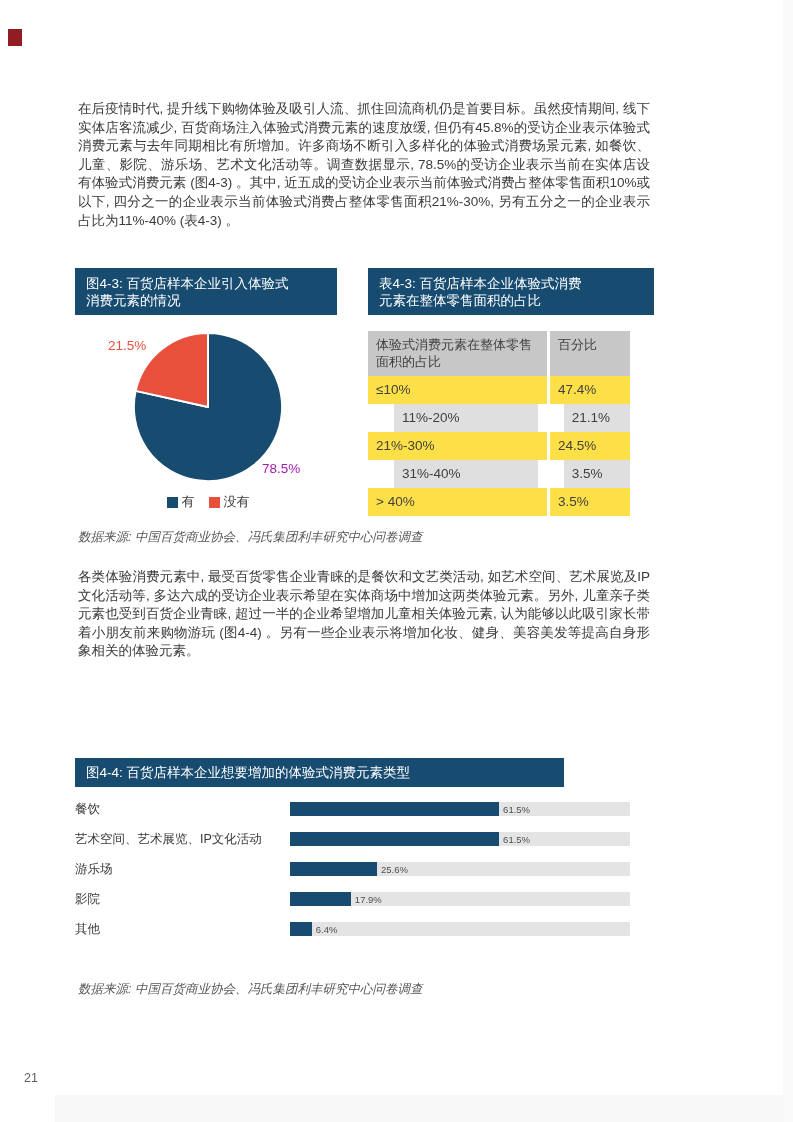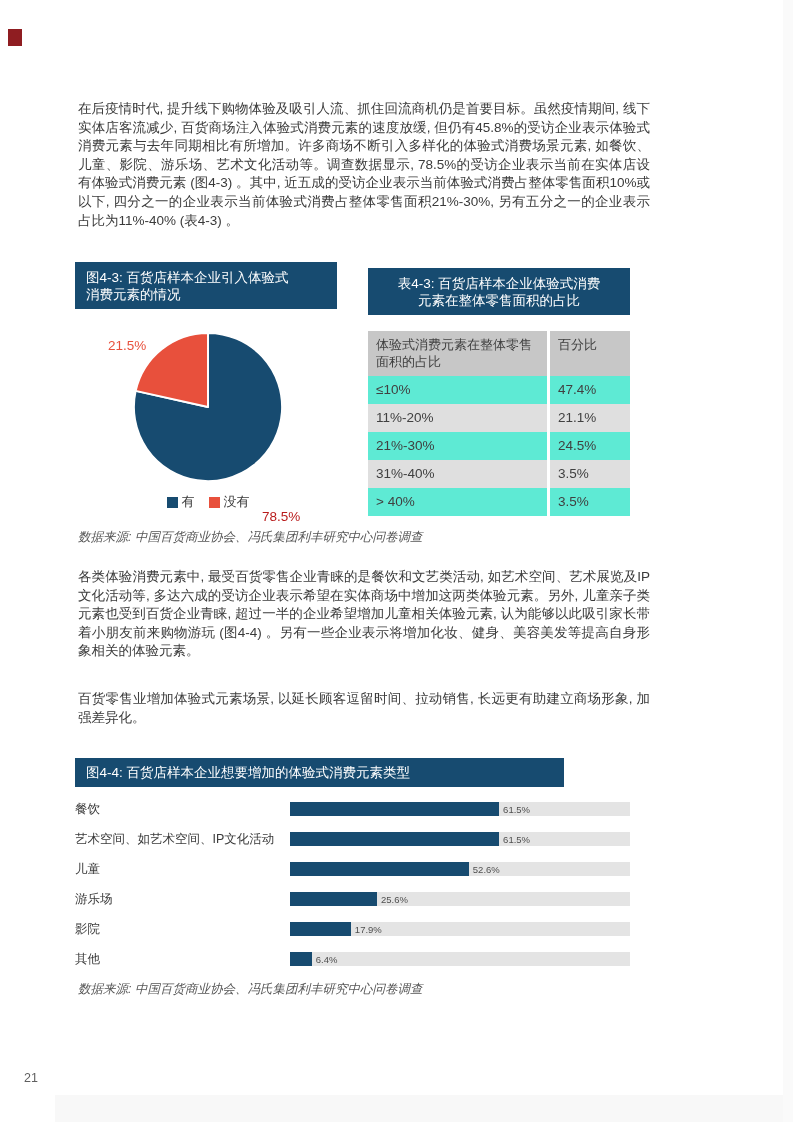--- a/index.html
+++ b/index.html
@@ -15,44 +15,44 @@
   .para{position:absolute;left:78px;width:572px;font-size:13.5px;line-height:18.6px;color:#3a3a3a;text-align:justify;}
   .para-1{top:100px;}
   .para-2{top:568px;}
   .para-3{top:690px;}
   .chart-header{
     position:absolute;
     color:#ffffff;
     font-size:13.5px;line-height:17px;
     padding:7px 11px;box-sizing:border-box;
   }
-  .fig43-header{left:75px;top:262px;width:262px;height:47px;}
-  .tab43-header{left:368px;top:268px;width:262px;height:47px;text-align:center;}
+  .fig43-header{left:75px;top:268px;width:262px;height:47px;}
+  .tab43-header{left:368px;top:268px;width:286px;height:47px;}
   .fig44-header{left:75px;top:758px;width:489px;height:29px;padding:6px 11px;}
   
   .pie-svg{position:absolute;left:130px;top:329px;width:156px;height:156px;}
   .pie-pct{position:absolute;font-size:13.5px;}
   .pie-pct-small{left:108px;top:338px;}
-  .pie-pct-big{left:262px;top:461px;color:#b91c1c;margin-top:48px;}
+  .pie-pct-big{left:262px;top:461px;color:#a21caf;}
   .pie-legend{
     position:absolute;left:110px;top:493px;width:196px;
     display:flex;justify-content:center;align-items:center;gap:14px;
     font-size:13px;color:#3a3a3a;
   }
   .legend-item{display:flex;align-items:center;gap:4px;}
   .legend-swatch{width:11px;height:11px;display:inline-block;}
   
   .t43{position:absolute;left:368px;top:331px;width:262px;font-size:13px;border-radius:12px;}
   .t43-row{display:flex;margin-bottom:0;}
   .t43-c1{width:179px;box-sizing:border-box;padding:5px 8px;}
   .t43-c2{width:80px;box-sizing:border-box;padding:5px 8px;margin-left:3px;}
   .t43-head .t43-c1,.t43-head .t43-c2{background:#c7c7c7;height:45px;line-height:17px;color:#3f3f3f;}
   .t43-data .t43-c1,.t43-data .t43-c2{height:28px;line-height:18px;font-size:13.5px;color:#404040;}
-  .t43-data.odd .t43-c1,.t43-data.odd .t43-c2{background:#5eead4;}
-  .t43-data.even .t43-c1,.t43-data.even .t43-c2{background:#dfdfdf;}
+  .t43-data.odd .t43-c1,.t43-data.odd .t43-c2{background:#fde047;}
+  .t43-data.even .t43-c1,.t43-data.even .t43-c2{background:#dfdfdf;margin-left:26px;}
   
   .source-note{position:absolute;left:78px;font-size:12.5px;font-style:italic;color:#565656;}
   .source-1{top:529px;}
   .source-2{top:981px;}
   
   .barchart{position:absolute;left:75px;top:794px;width:555px;}
   .bar-row{display:flex;align-items:center;height:30px;}
   .bar-label{width:208px;text-align:left;font-size:12.5px;color:#3a3a3a;white-space:nowrap;flex-shrink:0;}
   .bar-track{position:relative;width:340px;height:14px;margin-left:7px;background:#e4e4e4;}
   .bar-fill{position:relative;height:100%;}
@@ -124,46 +124,37 @@
     </div>
     <div class="t43-row t43-data odd">
       <div class="t43-c1">&gt; 40%</div>
       <div class="t43-c2">3.5%</div>
     </div>
   </div>
 
   <div class="source-note source-1">数据来源: 中国百货商业协会、冯氏集团利丰研究中心问卷调查</div>
 
   <div class="para para-2">各类体验消费元素中, 最受百货零售企业青睐的是餐饮和文艺类活动, 如艺术空间、艺术展览及IP文化活动等, 多达六成的受访企业表示希望在实体商场中增加这两类体验元素。另外, 儿童亲子类元素也受到百货企业青睐, 超过一半的企业希望增加儿童相关体验元素, 认为能够以此吸引家长带着小朋友前来购物游玩 (图4-4) 。另有一些企业表示将增加化妆、健身、美容美发等提高自身形象相关的体验元素。</div>
-  <div class="para para-3">百货零售业增加体验式元素场景, 以延长顾客逗留时间、拉动销售, 长远更有助建立商场形象, 加强差异化。</div>
 
   <div class="chart-header fig44-header" style="background:#174b70;">图4-4: 百货店样本企业想要增加的体验式消费元素类型</div>
 
   <div class="barchart">
     <div class="bar-row">
       <div class="bar-label">餐饮</div>
       <div class="bar-track">
         <div class="bar-fill" style="background: rgb(23, 75, 112); width: 61.5%;">
           <span class="bar-val">61.5%</span>
         </div>
       </div>
     </div>
     <div class="bar-row">
-      <div class="bar-label">艺术空间、如艺术空间、IP文化活动</div>
+      <div class="bar-label">艺术空间、艺术展览、IP文化活动</div>
       <div class="bar-track">
         <div class="bar-fill" style="background: rgb(23, 75, 112); width: 61.5%;">
           <span class="bar-val">61.5%</span>
-        </div>
-      </div>
-    </div>
-    <div class="bar-row">
-      <div class="bar-label">儿童</div>
-      <div class="bar-track">
-        <div class="bar-fill" style="background: rgb(23, 75, 112); width: 52.6%;">
-          <span class="bar-val">52.6%</span>
         </div>
       </div>
     </div>
     <div class="bar-row">
       <div class="bar-label">游乐场</div>
       <div class="bar-track">
         <div class="bar-fill" style="background: rgb(23, 75, 112); width: 25.6%;">
           <span class="bar-val">25.6%</span>
         </div>
       </div>

